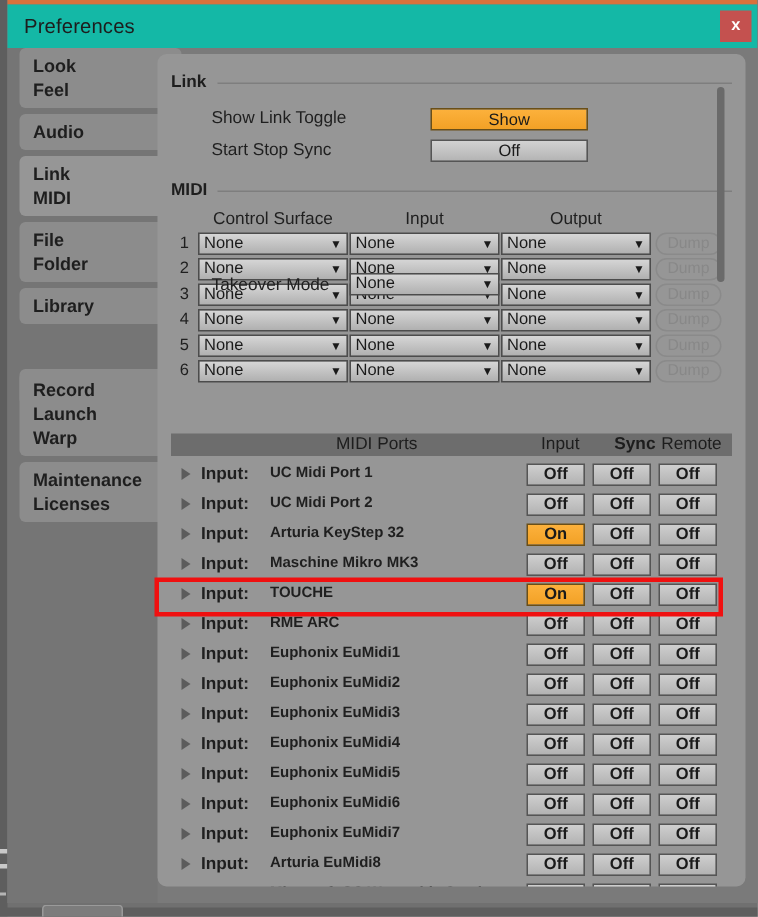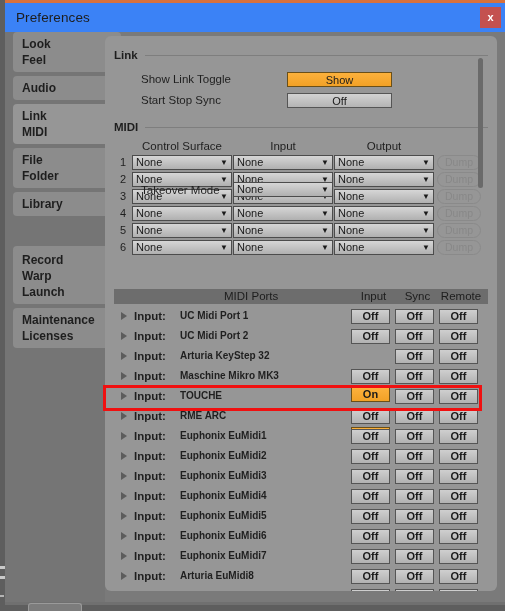--- a/index.html
+++ b/index.html
@@ -75,21 +75,21 @@
   #title-accent {
     position: absolute;
     left: 0; top: 0;
     width: 500px; height: 3px;
     background: #d9713c;
   }
   #titlebar {
     position: absolute;
     left: 0; top: 3px;
     width: 500px; height: 29px;
-    background: #3b82f6;
+    background: #14b8a6;
   }
   #title-text {
     position: absolute;
     left: 11px; top: 7px;
     font-size: 13.5px;
     color: #1d1d1d;
     letter-spacing: .1px;
   }
   #close-button {
     position: absolute;
@@ -302,21 +302,20 @@
     font-size: 11px;
     color: #1a1a1a;
     border: 1px solid #555555;
     box-sizing: border-box;
     cursor: pointer;
     background: linear-gradient(#cfcfcf, #b2b2b2);
   }
   .port-toggle.on {
     background: linear-gradient(#fcb13c, #f2a126);
     border-color: #6a4f18;
-    margin-top: 38px;
   }
   .pt-track  { left: 237px; }
   .pt-sync   { left: 281px; }
   .pt-remote { left: 325px; }
 
   
   #scroll-track {
     position: absolute;
     left: 373px; top: 22px;
     width: 5px;
@@ -374,22 +373,22 @@
         <div class="nav-line">Folder</div>
       </div>
       <div class="nav-item" style="top: 160px; height: 24px;">
         <div class="nav-line">Library</div>
       </div>
       <div class="nav-item" style="top: 188px; height: 24px; margin-top: 26px;">
         <div class="nav-line">Plug-Ins</div>
       </div>
       <div class="nav-item" style="top: 216px; height: 56px;">
         <div class="nav-line">Record</div>
+        <div class="nav-line">Launch</div>
         <div class="nav-line">Warp</div>
-        <div class="nav-line">Launch</div>
       </div>
       <div class="nav-item" style="top: 276px; height: 40px;">
         <div class="nav-line">Maintenance</div>
         <div class="nav-line">Licenses</div>
       </div>
     </div>
 
   <div id="content">
 
     <div class="section-head" style="top:13px;">
@@ -501,21 +500,21 @@
 
     <div class="field-label" style="left:36px; top:148px;">Takeover Mode</div>
     <div class="dropdown" style="left:128px; top:146px; width:100px;">
       <span class="dd-text">None</span>
       <span class="dd-arrow">▼</span>
     </div>
 
     <div id="ports-header">
       <span class="ports-header-label" style="left:110px;">MIDI Ports</span>
       <span class="ports-header-label" style="left:240px; width:39px; text-align:center;">Input</span>
-      <span class="ports-header-label" style="left:284px; width:39px; text-align:center;">Sync</span>
+      <span class="ports-header-label" style="left:284px; width:39px; text-align:right;font-weight:bold;">Sync</span>
       <span class="ports-header-label" style="left:324px; width:46px; text-align:center;">Remote</span>
     </div>
 
     <div id="ports-rows">
         <div class="port-row" style="top: 271px;">
           <div class="port-arrow"></div>
           <div class="port-dir">Input:</div>
           <div class="port-name">UC Midi Port 1</div>
           <div class="port-toggle pt-track">Off</div>
           <div class="port-toggle pt-sync">Off</div>

